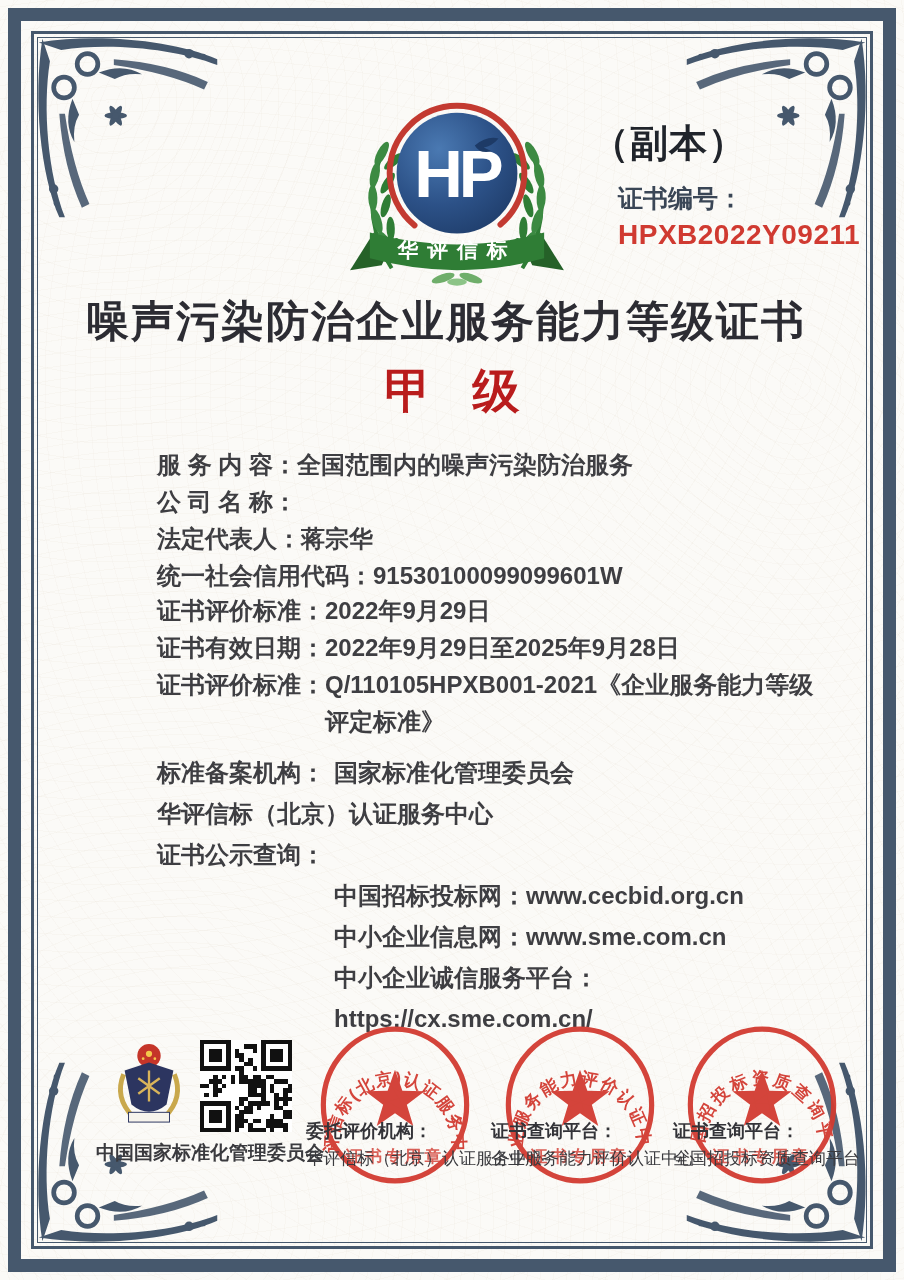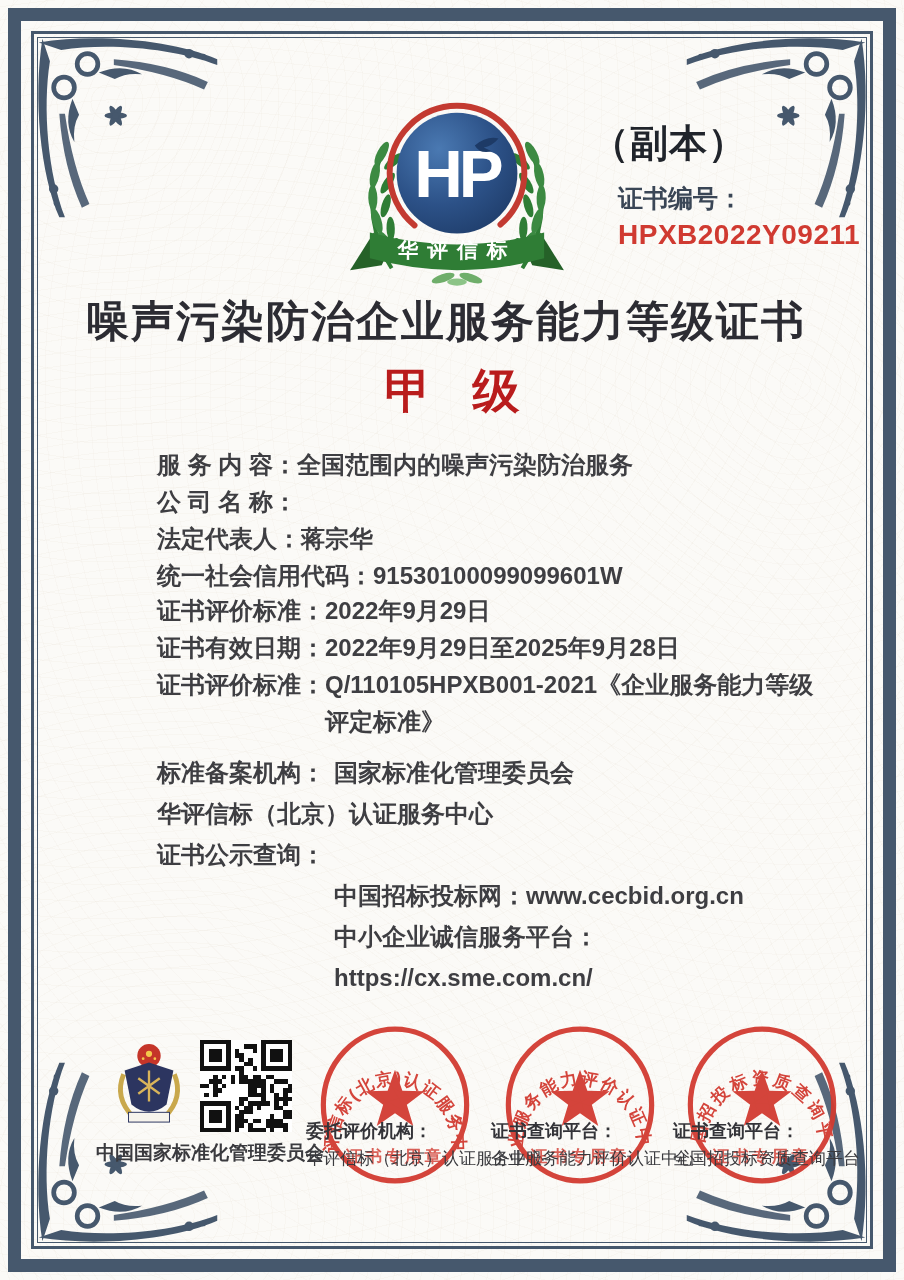--- a/index.html
+++ b/index.html
@@ -217,20 +217,24 @@
     </div>
     <div class="row">
       <span class="val">华评信标（北京）认证服务中心</span>
     </div>
     <div class="row">
       <span class="lbl">证书公示查询：</span>
     </div>
     <div class="row">
       <span class="lbl"></span>
       <span class="val">中国招标投标网：www.cecbid.org.cn</span>
+    </div>
+    <div class="row">
+      <span class="lbl"></span>
+      <span class="val">中小企业信息网：www.sme.com.cn</span>
     </div>
     <div class="row">
       <span class="lbl"></span>
       <span class="val">中小企业诚信服务平台：https://cx.sme.com.cn/</span>
     </div>
   </div>
 
   <div class="footer">
     <div class="authority">
       <div class="marks">

